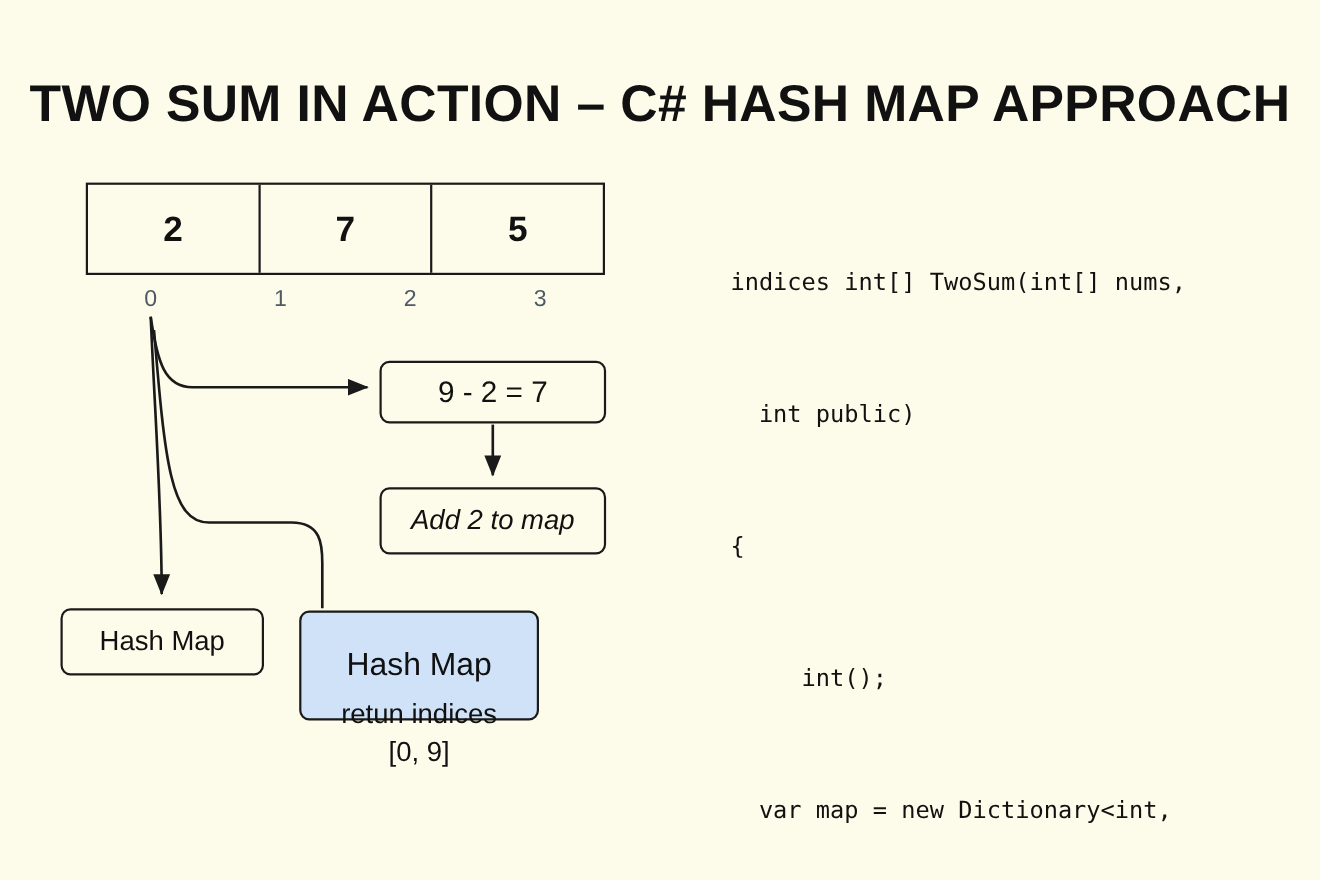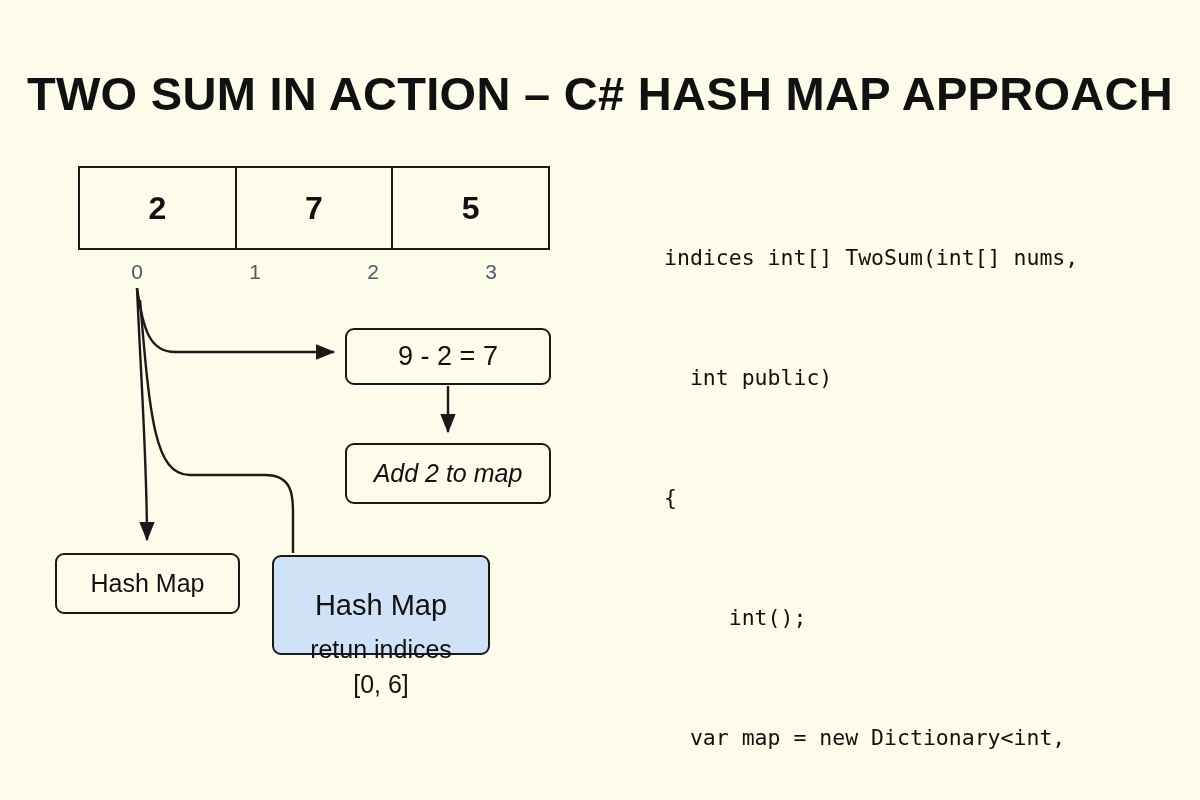--- a/index.html
+++ b/index.html
@@ -199,21 +199,21 @@
   <div class="fbox" id="box-equation">9 - 2 = 7</div>
 
   <div class="fbox" id="box-addmap">Add 2 to map</div>
 
   <div class="fbox" id="box-hashmap-plain">Hash Map</div>
 
   <div class="fbox" id="box-hashmap-highlight">Hash Map</div>
 
   <div class="caption">
     <div>retun indices</div>
-    <div>[0, 6]</div>
+    <div>[0, 9]</div>
   </div>
 
   <div class="code">
     <div class="code-line">indices int[] TwoSum(int[] nums,</div>
     <div class="code-line">  int public)</div>
     <div class="code-line">{</div>
     <div class="code-line">     int();</div>
     <div class="code-line">  var map = new Dictionary&lt;int,</div>
     
     

